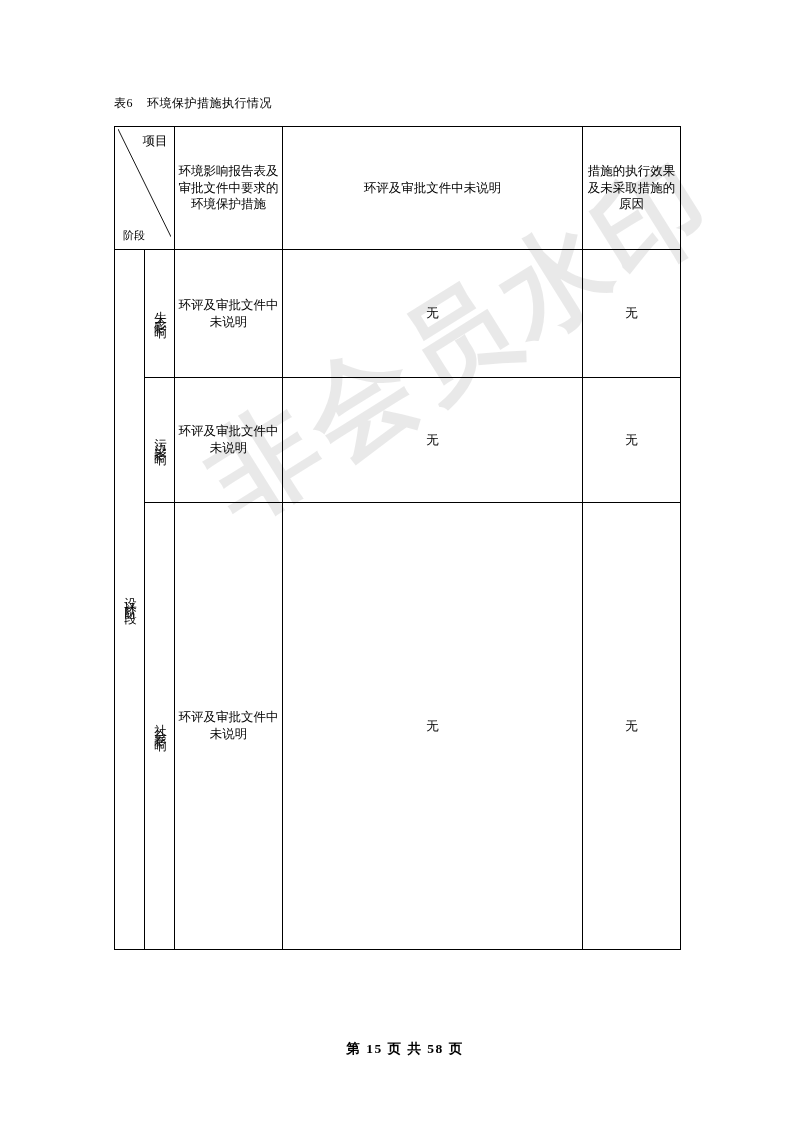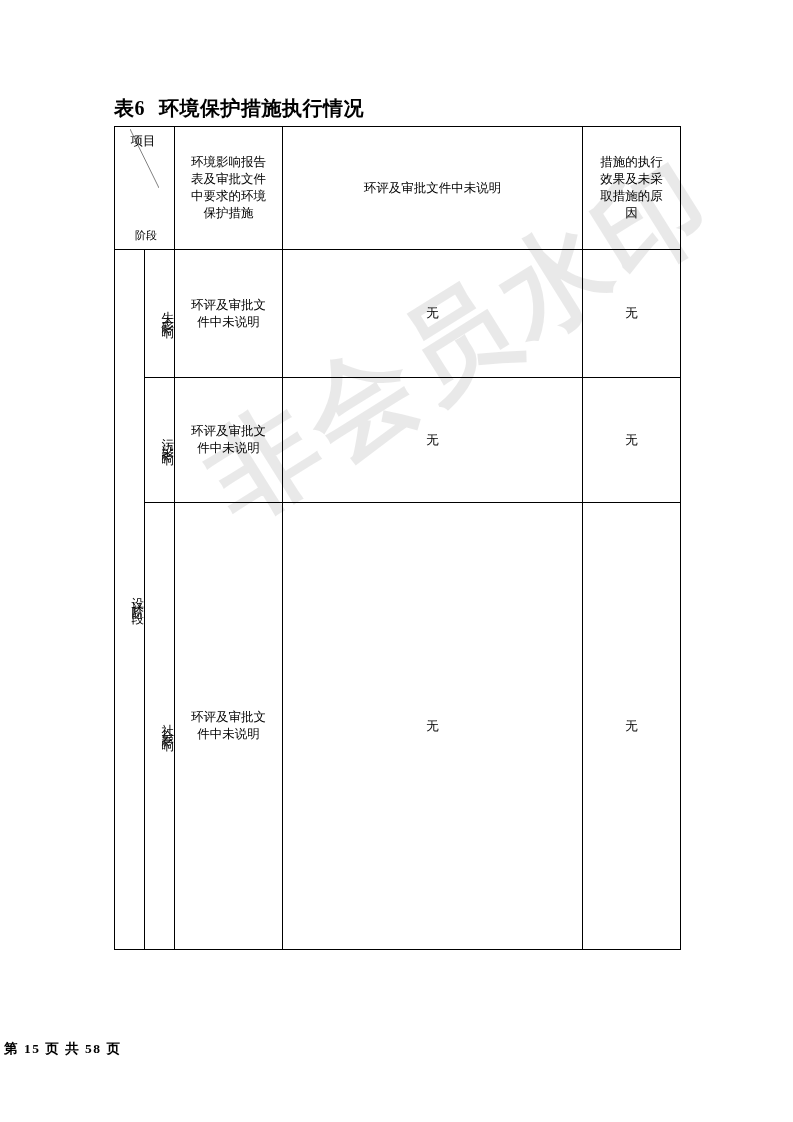--- a/index.html
+++ b/index.html
@@ -18,43 +18,43 @@
   .page {
     position: relative;
     width: 793px;
     height: 1122px;
     box-sizing: border-box;
   }
   .title {
     position: absolute;
     left: 114px;
     top: 95px;
-    font-size: 20px;
-    font-weight: bold;
+    font-size: 12px;
+    font-weight: normal;
     letter-spacing: 0.5px;
     white-space: nowrap;
   }
   .title .num {
     margin-right: 14px;
   }
   table.envtable {
     position: absolute;
     left: 114px;
     top: 126px;
     width: 566px;
     border-collapse: collapse;
     table-layout: fixed;
   }
   table.envtable td {
     border: 1px solid #000000;
     text-align: center;
     vertical-align: middle;
     font-size: 12.5px;
     line-height: 1.35;
-    padding: 2px 15px;
+    padding: 2px 3px;
     word-break: break-all;
   }
   
   col.c1 { width: 30px; }
   col.c2 { width: 30px; }
   col.c3 { width: 108px; }
   col.c4 { width: 300px; }
   col.c5 { width: 98px; }
 
   .vert {
@@ -110,23 +110,24 @@
     transform: rotate(-32deg);
     transform-origin: left top;
     white-space: nowrap;
     letter-spacing: 6px;
     font-family: "Liberation Serif", "DejaVu Serif", serif;
     pointer-events: none;
     user-select: none;
   }
   .footer {
     position: absolute;
-    left: 4px;
+    left: 17px;
     right: 0;
     top: 1040px;
+    text-align: center;
     font-size: 13.5px;
     letter-spacing: 1.5px;
     font-weight: bold;
   }
 </style>
 </head>
 <body>
 
 <div class="page">
 

